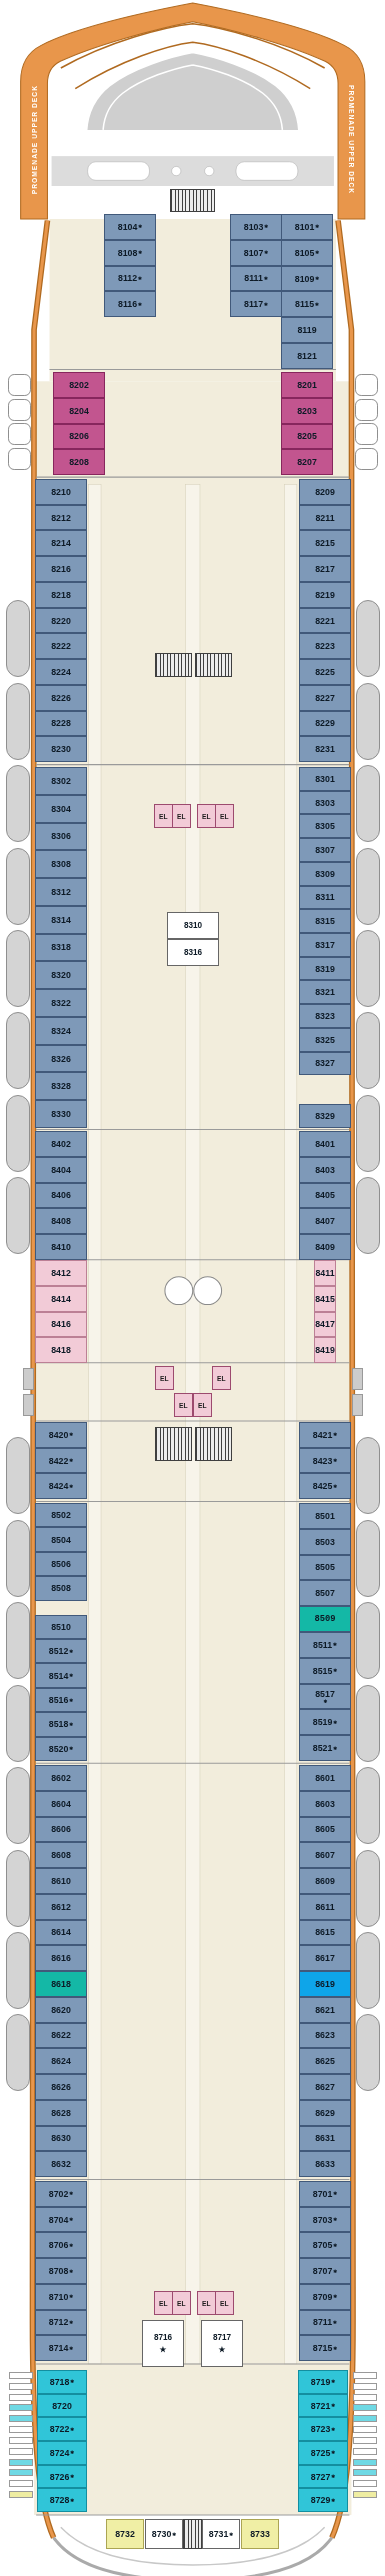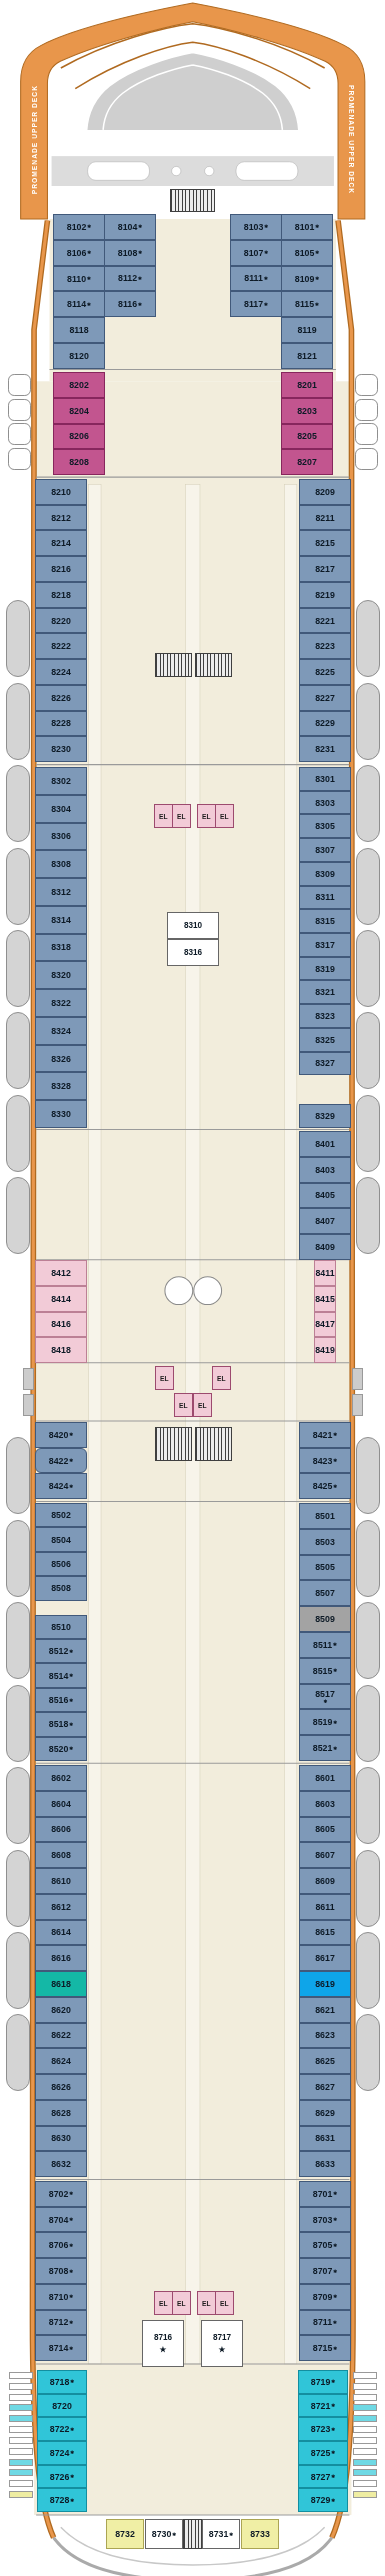--- a/index.html
+++ b/index.html
@@ -80,44 +80,20 @@
     <circle cx="403" cy="2505" r="27" fill="#ffffff" stroke="#8a8a8a" stroke-width="2"></circle>
   </svg>
 
   <div class="side-label left" style="left:20.6px;top:62px;width:27px;height:155px;">
     <span>PROMENADE UPPER DECK</span>
   </div>
   <div class="side-label right" style="left:338px;top:62px;width:27px;height:155px;">
     <span>PROMENADE UPPER DECK</span>
   </div>
 
-<div class="col" style="left: 53px; top: 214px; width: 52px; height: 155px;">
-      <div class="cabin" style="background: rgb(126, 153, 184); border-color: rgb(65, 89, 122);">
-        <span>8102</span>
-        <span class="mark">✱</span>
-      </div>
-      <div class="cabin" style="background: rgb(126, 153, 184); border-color: rgb(65, 89, 122);">
-        <span>8106</span>
-        <span class="mark">✱</span>
-      </div>
-      <div class="cabin" style="background: rgb(126, 153, 184); border-color: rgb(65, 89, 122);">
-        <span>8110</span>
-        <span class="mark">✱</span>
-      </div>
-      <div class="cabin" style="background: rgb(126, 153, 184); border-color: rgb(65, 89, 122);">
-        <span>8114</span>
-        <span class="mark">✱</span>
-      </div>
-      <div class="cabin" style="background: rgb(126, 153, 184); border-color: rgb(65, 89, 122);">
-        <span>8118</span>
-      </div>
-      <div class="cabin" style="background: rgb(126, 153, 184); border-color: rgb(65, 89, 122);">
-        <span>8120</span>
-      </div>
-    </div>
     <div class="col" style="left: 104px; top: 214px; width: 52px; height: 103px;">
       <div class="cabin" style="background: rgb(126, 153, 184); border-color: rgb(65, 89, 122);">
         <span>8104</span>
         <span class="mark">✱</span>
       </div>
       <div class="cabin" style="background: rgb(126, 153, 184); border-color: rgb(65, 89, 122);">
         <span>8108</span>
         <span class="mark">✱</span>
       </div>
       <div class="cabin" style="background: rgb(126, 153, 184); border-color: rgb(65, 89, 122);">
@@ -347,20 +323,37 @@
       <div class="cabin" style="background: rgb(126, 153, 184); border-color: rgb(65, 89, 122);">
         <span>8325</span>
       </div>
       <div class="cabin" style="background: rgb(126, 153, 184); border-color: rgb(65, 89, 122);">
         <span>8327</span>
       </div>
       <div class="cabin" style="background: rgb(126, 153, 184); border-color: rgb(65, 89, 122); margin-top: 29px;">
         <span>8329</span>
       </div>
     </div>
+    <div class="col" style="left: 35px; top: 1131px; width: 52px; height: 129px;">
+      <div class="cabin" style="background: rgb(126, 153, 184); border-color: rgb(65, 89, 122);">
+        <span>8402</span>
+      </div>
+      <div class="cabin" style="background: rgb(126, 153, 184); border-color: rgb(65, 89, 122);">
+        <span>8404</span>
+      </div>
+      <div class="cabin" style="background: rgb(126, 153, 184); border-color: rgb(65, 89, 122);">
+        <span>8406</span>
+      </div>
+      <div class="cabin" style="background: rgb(126, 153, 184); border-color: rgb(65, 89, 122);">
+        <span>8408</span>
+      </div>
+      <div class="cabin" style="background: rgb(126, 153, 184); border-color: rgb(65, 89, 122);">
+        <span>8410</span>
+      </div>
+    </div>
     <div class="col" style="left: 299px; top: 1131px; width: 52px; height: 129px;">
       <div class="cabin" style="background: rgb(126, 153, 184); border-color: rgb(65, 89, 122);">
         <span>8401</span>
       </div>
       <div class="cabin" style="background: rgb(126, 153, 184); border-color: rgb(65, 89, 122);">
         <span>8403</span>
       </div>
       <div class="cabin" style="background: rgb(126, 153, 184); border-color: rgb(65, 89, 122);">
         <span>8405</span>
       </div>
@@ -397,21 +390,21 @@
       </div>
       <div class="cabin" style="background: rgb(242, 203, 215); border-color: rgb(188, 128, 149);">
         <span>8419</span>
       </div>
     </div>
     <div class="col" style="left: 35px; top: 1422px; width: 52px; height: 77px;">
       <div class="cabin" style="background: rgb(126, 153, 184); border-color: rgb(65, 89, 122);">
         <span>8420</span>
         <span class="mark">✱</span>
       </div>
-      <div class="cabin" style="background: rgb(126, 153, 184); border-color: rgb(65, 89, 122); border-radius: 6px;">
+      <div class="cabin" style="background: rgb(126, 153, 184); border-color: rgb(65, 89, 122);">
         <span>8422</span>
         <span class="mark">✱</span>
       </div>
       <div class="cabin" style="background: rgb(126, 153, 184); border-color: rgb(65, 89, 122);">
         <span>8424</span>
         <span class="mark">✱</span>
       </div>
     </div>
     <div class="col" style="left: 299px; top: 1422px; width: 52px; height: 77px;">
       <div class="cabin" style="background: rgb(126, 153, 184); border-color: rgb(65, 89, 122);">
@@ -470,21 +463,21 @@
       </div>
       <div class="cabin" style="background: rgb(126, 153, 184); border-color: rgb(65, 89, 122);">
         <span>8503</span>
       </div>
       <div class="cabin" style="background: rgb(126, 153, 184); border-color: rgb(65, 89, 122);">
         <span>8505</span>
       </div>
       <div class="cabin" style="background: rgb(126, 153, 184); border-color: rgb(65, 89, 122);">
         <span>8507</span>
       </div>
-      <div class="cabin" style="background: #a3a3a3; border-color: rgb(65, 89, 122);">
+      <div class="cabin" style="background: #14b8a6; border-color: rgb(65, 89, 122); font-family: Liberation Mono, monospace;">
         <span>8509</span>
       </div>
       <div class="cabin" style="background: rgb(126, 153, 184); border-color: rgb(65, 89, 122);">
         <span>8511</span>
         <span class="mark">✱</span>
       </div>
       <div class="cabin" style="background: rgb(126, 153, 184); border-color: rgb(65, 89, 122);">
         <span>8515</span>
         <span class="mark">✱</span>
       </div>

